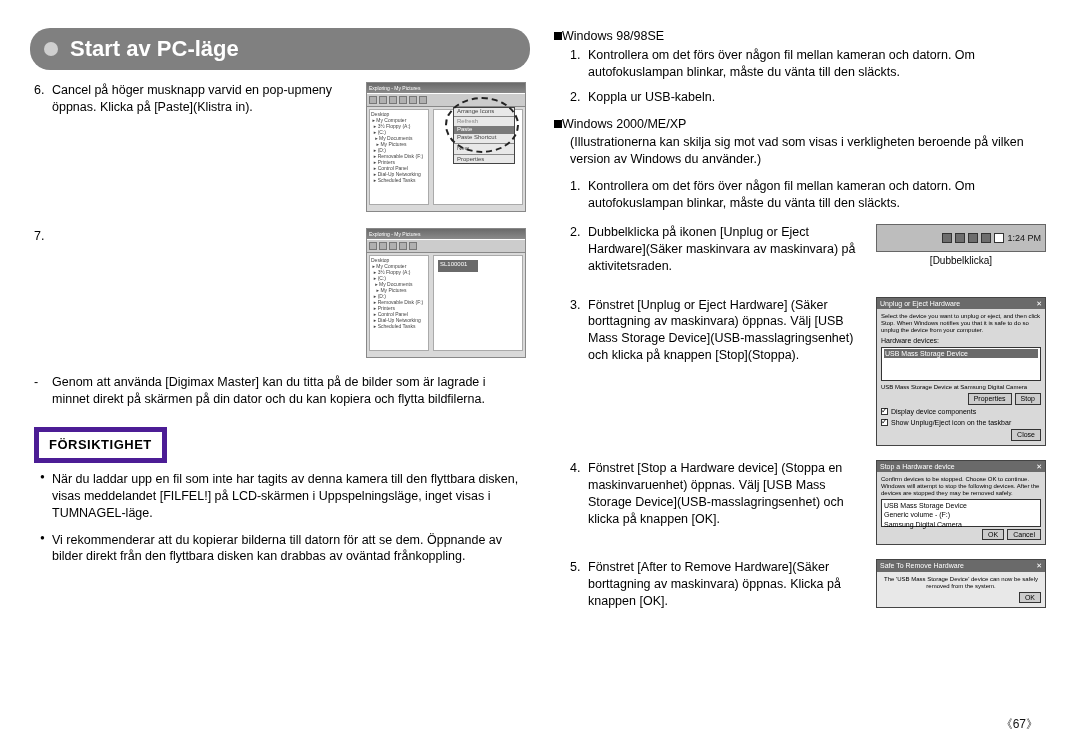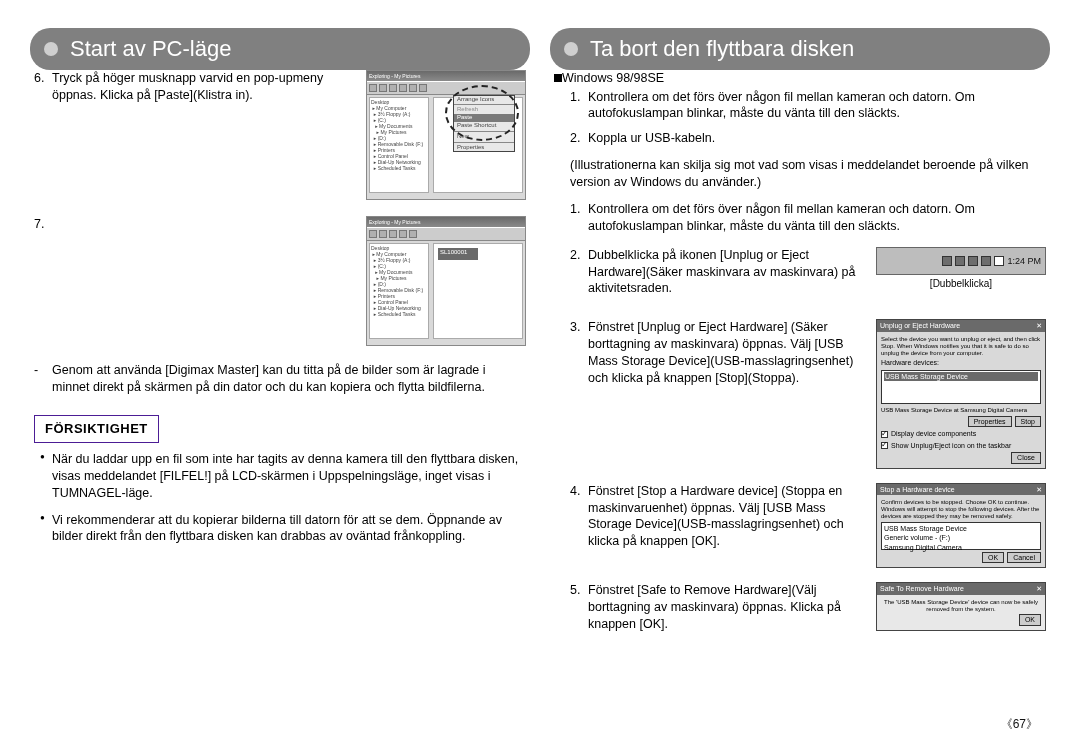--- a/index.html
+++ b/index.html
@@ -21,23 +21,23 @@
   .col {
     flex: 1;
     min-width: 0;
   }
   .section-title-bar {
     background: #808080;
     border-radius: 20px;
     padding: 6px 16px 6px 40px;
     position: relative;
     color: #fff;
-    font-weight: normal;
+    font-weight: bold;
     font-size: 22px;
-    margin-bottom: 0;
+    margin-bottom: 12px;
   }
   .section-title-bar::before {
     content: "";
     position: absolute;
     left: 14px;
     top: 50%;
     transform: translateY(-50%);
     width: 14px;
     height: 14px;
     border-radius: 50%;
@@ -116,21 +116,21 @@
   .dashed-circle {
     position:absolute;
     right:6px; top:14px;
     width:74px; height:56px;
     border:2px dashed #222;
     border-radius:50%;
     pointer-events:none;
   }
   .caution-header {
     display: inline-block;
-    border: 1px solid #4c1d95;
+    border: 5px solid #4c1d95;
     padding: 4px 10px;
     font-weight: bold;
     font-size: 13px;
     margin: 12px 0 8px 0;
     background: #fff;
     letter-spacing: .5px;
   }
   ul.bullets { list-style: none; padding-left: 6px; }
   ul.bullets > li { position: relative; padding-left: 12px; margin-bottom: 10px;}
   ul.bullets > li::before {
@@ -189,21 +189,21 @@
 <div class="page">
 
   <div class="col">
     <div class="section-title-bar">Start av PC-läge</div>
 
     <div class="body-block">
       <div class="inline-imgwrap">
         <div class="txt">
           <div class="numbered">
             <span class="num-label">6.</span>
-            <span>Tryck på höger musknapp varvid en pop-upmeny öppnas. Klicka på [Paste](Klistra in).</span>
+            <span>Cancel på höger musknapp varvid en pop-upmeny öppnas. Klicka på [Paste](Klistra in).</span>
           </div>
         </div>
 
         <div class="mock-screenshot">
           <div class="titlebar">Exploring - My Pictures</div>
           <div class="toolbar">
               <div class="btn"></div>
               <div class="btn"></div>
               <div class="btn"></div>
               <div class="btn"></div>
@@ -278,39 +278,42 @@
 
       <div class="caution-header">FÖRSIKTIGHET</div>
       <ul class="bullets">
         <li>När du laddar upp en fil som inte har tagits av denna kamera till den flyttbara disken, visas meddelandet [FILFEL!] på LCD-skärmen i Uppspelningsläge, inget visas i TUMNAGEL-läge.</li>
         <li>Vi rekommenderar att du kopierar bilderna till datorn för att se dem. Öppnande av bilder direkt från den flyttbara disken kan drabbas av oväntad frånkoppling.</li>
       </ul>
     </div>
   </div>
 
   <div class="col">
-    <div class="section-title-bar">Ta bort den flyttbara disken</div>
 
     <div class="body-block">
       <div class="square-bullet">
         <div class="sq"></div>
         <div>Windows 98/98SE</div>
       </div>
       <div class="indent-block">
         <div class="numbered">
           <span class="num-label">1.</span>
           <span>Kontrollera om det förs över någon fil mellan kameran och datorn. Om autofokuslampan blinkar, måste du vänta till den släckts.</span>
         </div>
         <div class="numbered">
           <span class="num-label">2.</span>
           <span>Koppla ur USB-kabeln.</span>
         </div>
       </div>
 
-      <div class="indent-block">(Illustrationerna kan skilja sig mot vad som visas i meddelandet beroende på vilken version av Windows du använder.)</div>
+      <div class="square-bullet">
+        <div class="sq"></div>
+        <div>Windows 2000/ME/XP</div>
+      </div>
+      <div class="indent-block">(Illustrationerna kan skilja sig mot vad som visas i verkligheten beroende på vilken version av Windows du använder.)</div>
 
       <div class="indent-block">
         <div class="numbered" style="margin-bottom:12px;">
           <span class="num-label">1.</span>
           <span>Kontrollera om det förs över någon fil mellan kameran och datorn. Om autofokuslampan blinkar, måste du vänta till den släckts.</span>
         </div>
 
         <div class="right-col-row">
           <div class="txt">
             <div class="numbered">
@@ -397,21 +400,21 @@
                 </div>
               </div>
             </div>
           </div>
         </div>
 
         <div class="right-col-row" style="margin-bottom:0;">
           <div class="txt">
             <div class="numbered">
               <span class="num-label">5.</span>
-              <span>Fönstret [Safe to Remove Hardware](Välj borttagning av maskinvara) öppnas. Klicka på knappen [OK].</span>
+              <span>Fönstret [After to Remove Hardware](Säker borttagning av maskinvara) öppnas. Klicka på knappen [OK].</span>
             </div>
           </div>
           <div class="mini-fig">
             <div class="mini-balloon">
               <div class="titlebar2">
                   <span>Safe To Remove Hardware</span>
                   <span>✕</span>
                 </div>
               <div class="body2">
                 <div style="font-size:6px;line-height:1.15;">The 'USB Mass Storage Device' device can now be safely removed from the system.</div>

